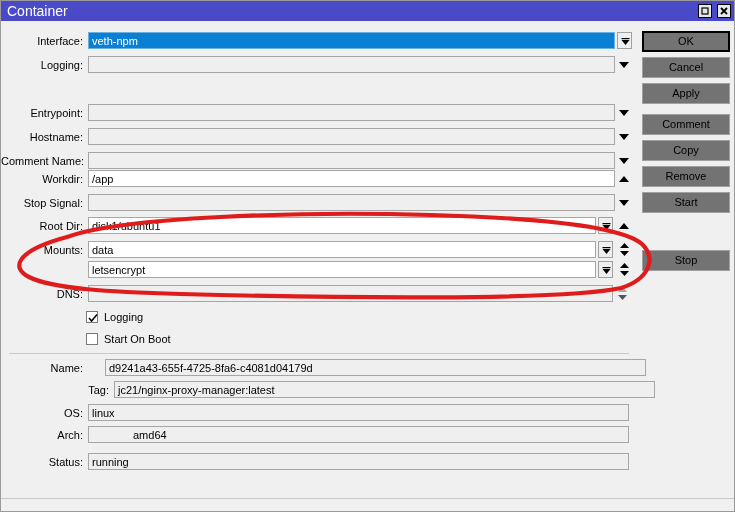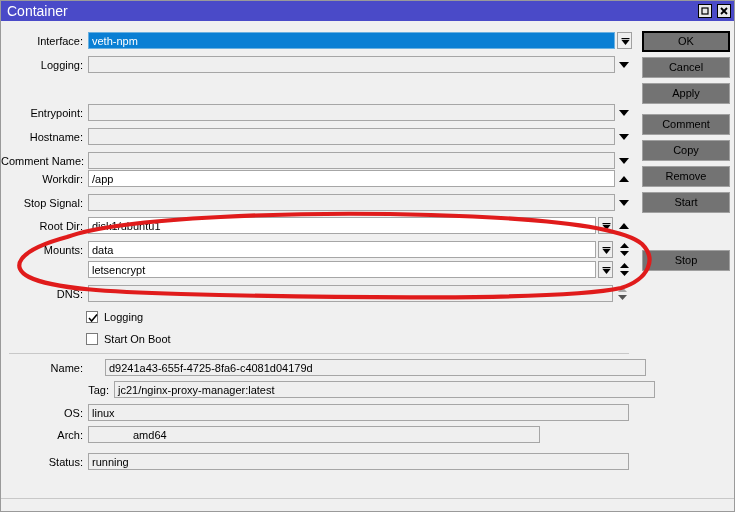--- a/index.html
+++ b/index.html
@@ -365,21 +365,21 @@
     <div class="fld" style="left:87px;width:541px;">jc21/nginx-proxy-manager:latest</div>
   </div>
 
   <div class="row" style="top:403px;width:640px;">
     <span class="lbl">OS:</span>
     <div class="fld" style="left:87px;width:541px;">linux</div>
   </div>
 
   <div class="row" style="top:425px;width:640px;">
     <span class="lbl">Arch:</span>
-    <div class="fld" style="left:87px;width:452px;padding-left:44px;">amd64</div>
+    <div class="fld" style="left:87px;width:541px;padding-left:44px;">amd64</div>
   </div>
 
   <div class="row" style="top:452px;width:640px;">
     <span class="lbl">Status:</span>
     <div class="fld" style="left:87px;width:541px;">running</div>
   </div>
 
   <div class="sep" style="left:0px; top:497px; width:735px;"></div>
 
   <div class="btn default" style="top:30px;">OK</div>

